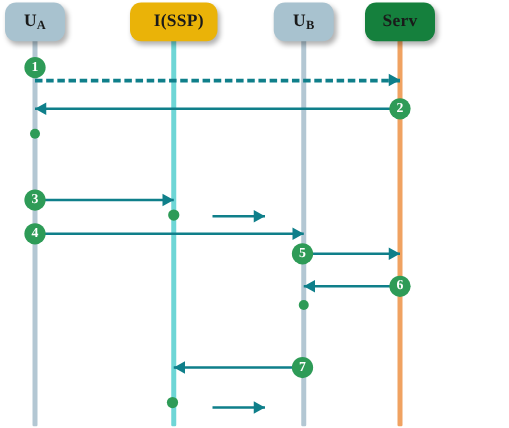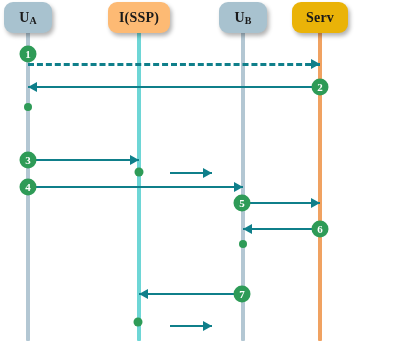--- a/index.html
+++ b/index.html
@@ -120,23 +120,23 @@
     <div class="marker" style="left: 320px; top: 87px; width: 17px; height: 17px; background: rgb(46, 155, 87); color: rgb(255, 255, 255);">2</div>
     <div class="marker" style="left: 28px; top: 160px; width: 17px; height: 17px; background: rgb(46, 155, 87); color: rgb(255, 255, 255);">3</div>
     <div class="marker" style="left: 28px; top: 187px; width: 17px; height: 17px; background: rgb(46, 155, 87); color: rgb(255, 255, 255);">4</div>
     <div class="marker" style="left: 242px; top: 203px; width: 17px; height: 17px; background: rgb(46, 155, 87); color: rgb(255, 255, 255);">5</div>
     <div class="marker" style="left: 320px; top: 229px; width: 17px; height: 17px; background: rgb(46, 155, 87); color: rgb(255, 255, 255);">6</div>
     <div class="marker" style="left: 242px; top: 294px; width: 17px; height: 17px; background: rgb(46, 155, 87); color: rgb(255, 255, 255);">7</div>
     <div class="participant" style="left: 28px; top: 2px; width: 48px; height: 31px; background: rgb(168, 194, 207);">
       <span>U</span>
       <span class="sub">A</span>
     </div>
-    <div class="participant" style="left: 139px; top: 2px; width: 62px; height: 31px; background: #fdba74;">
+    <div class="participant" style="left: 139px; top: 2px; width: 62px; height: 31px; background: #eab308; padding-left: 8px;">
       <span>I(SSP)</span>
     </div>
     <div class="participant" style="left: 243px; top: 2px; width: 48px; height: 31px; background: rgb(168, 194, 207);">
       <span>U</span>
       <span class="sub">B</span>
     </div>
-    <div class="participant" style="left: 320px; top: 2px; width: 56px; height: 31px; background: #eab308;">
+    <div class="participant" style="left: 320px; top: 2px; width: 56px; height: 31px; background: #15803d;">
       <span>Serv</span>
     </div>
   </div>
 
 </body></html>

